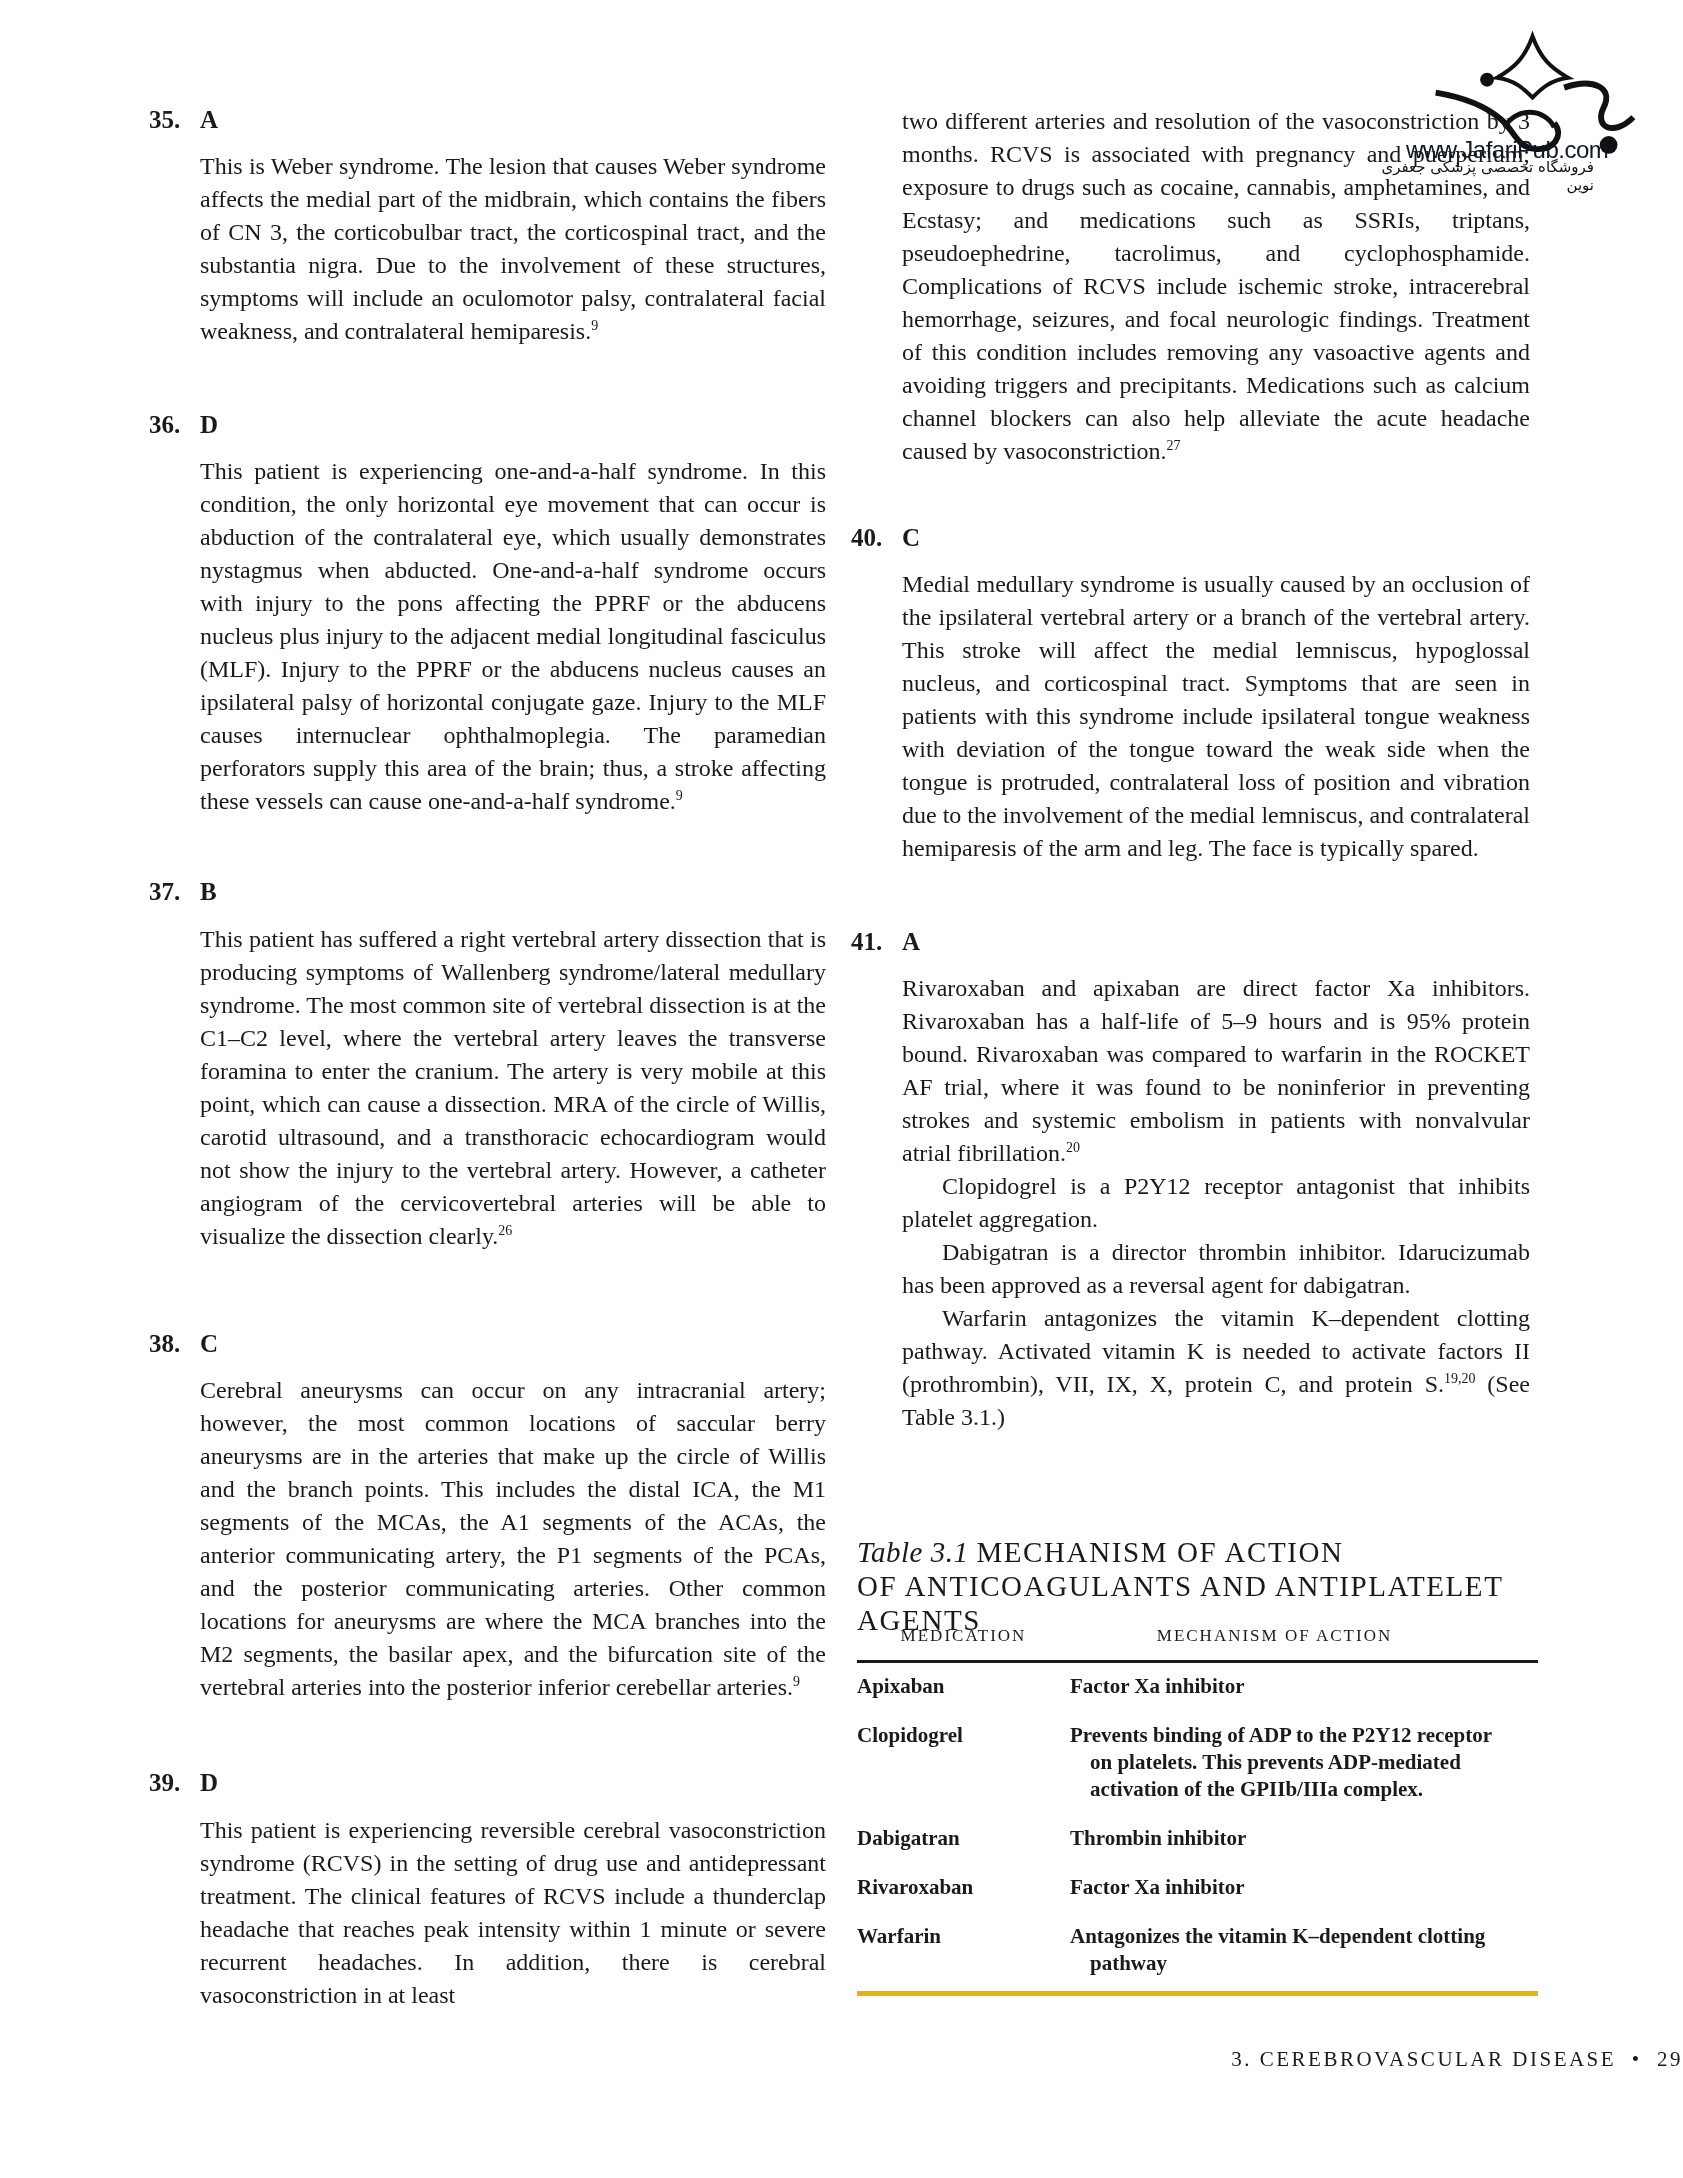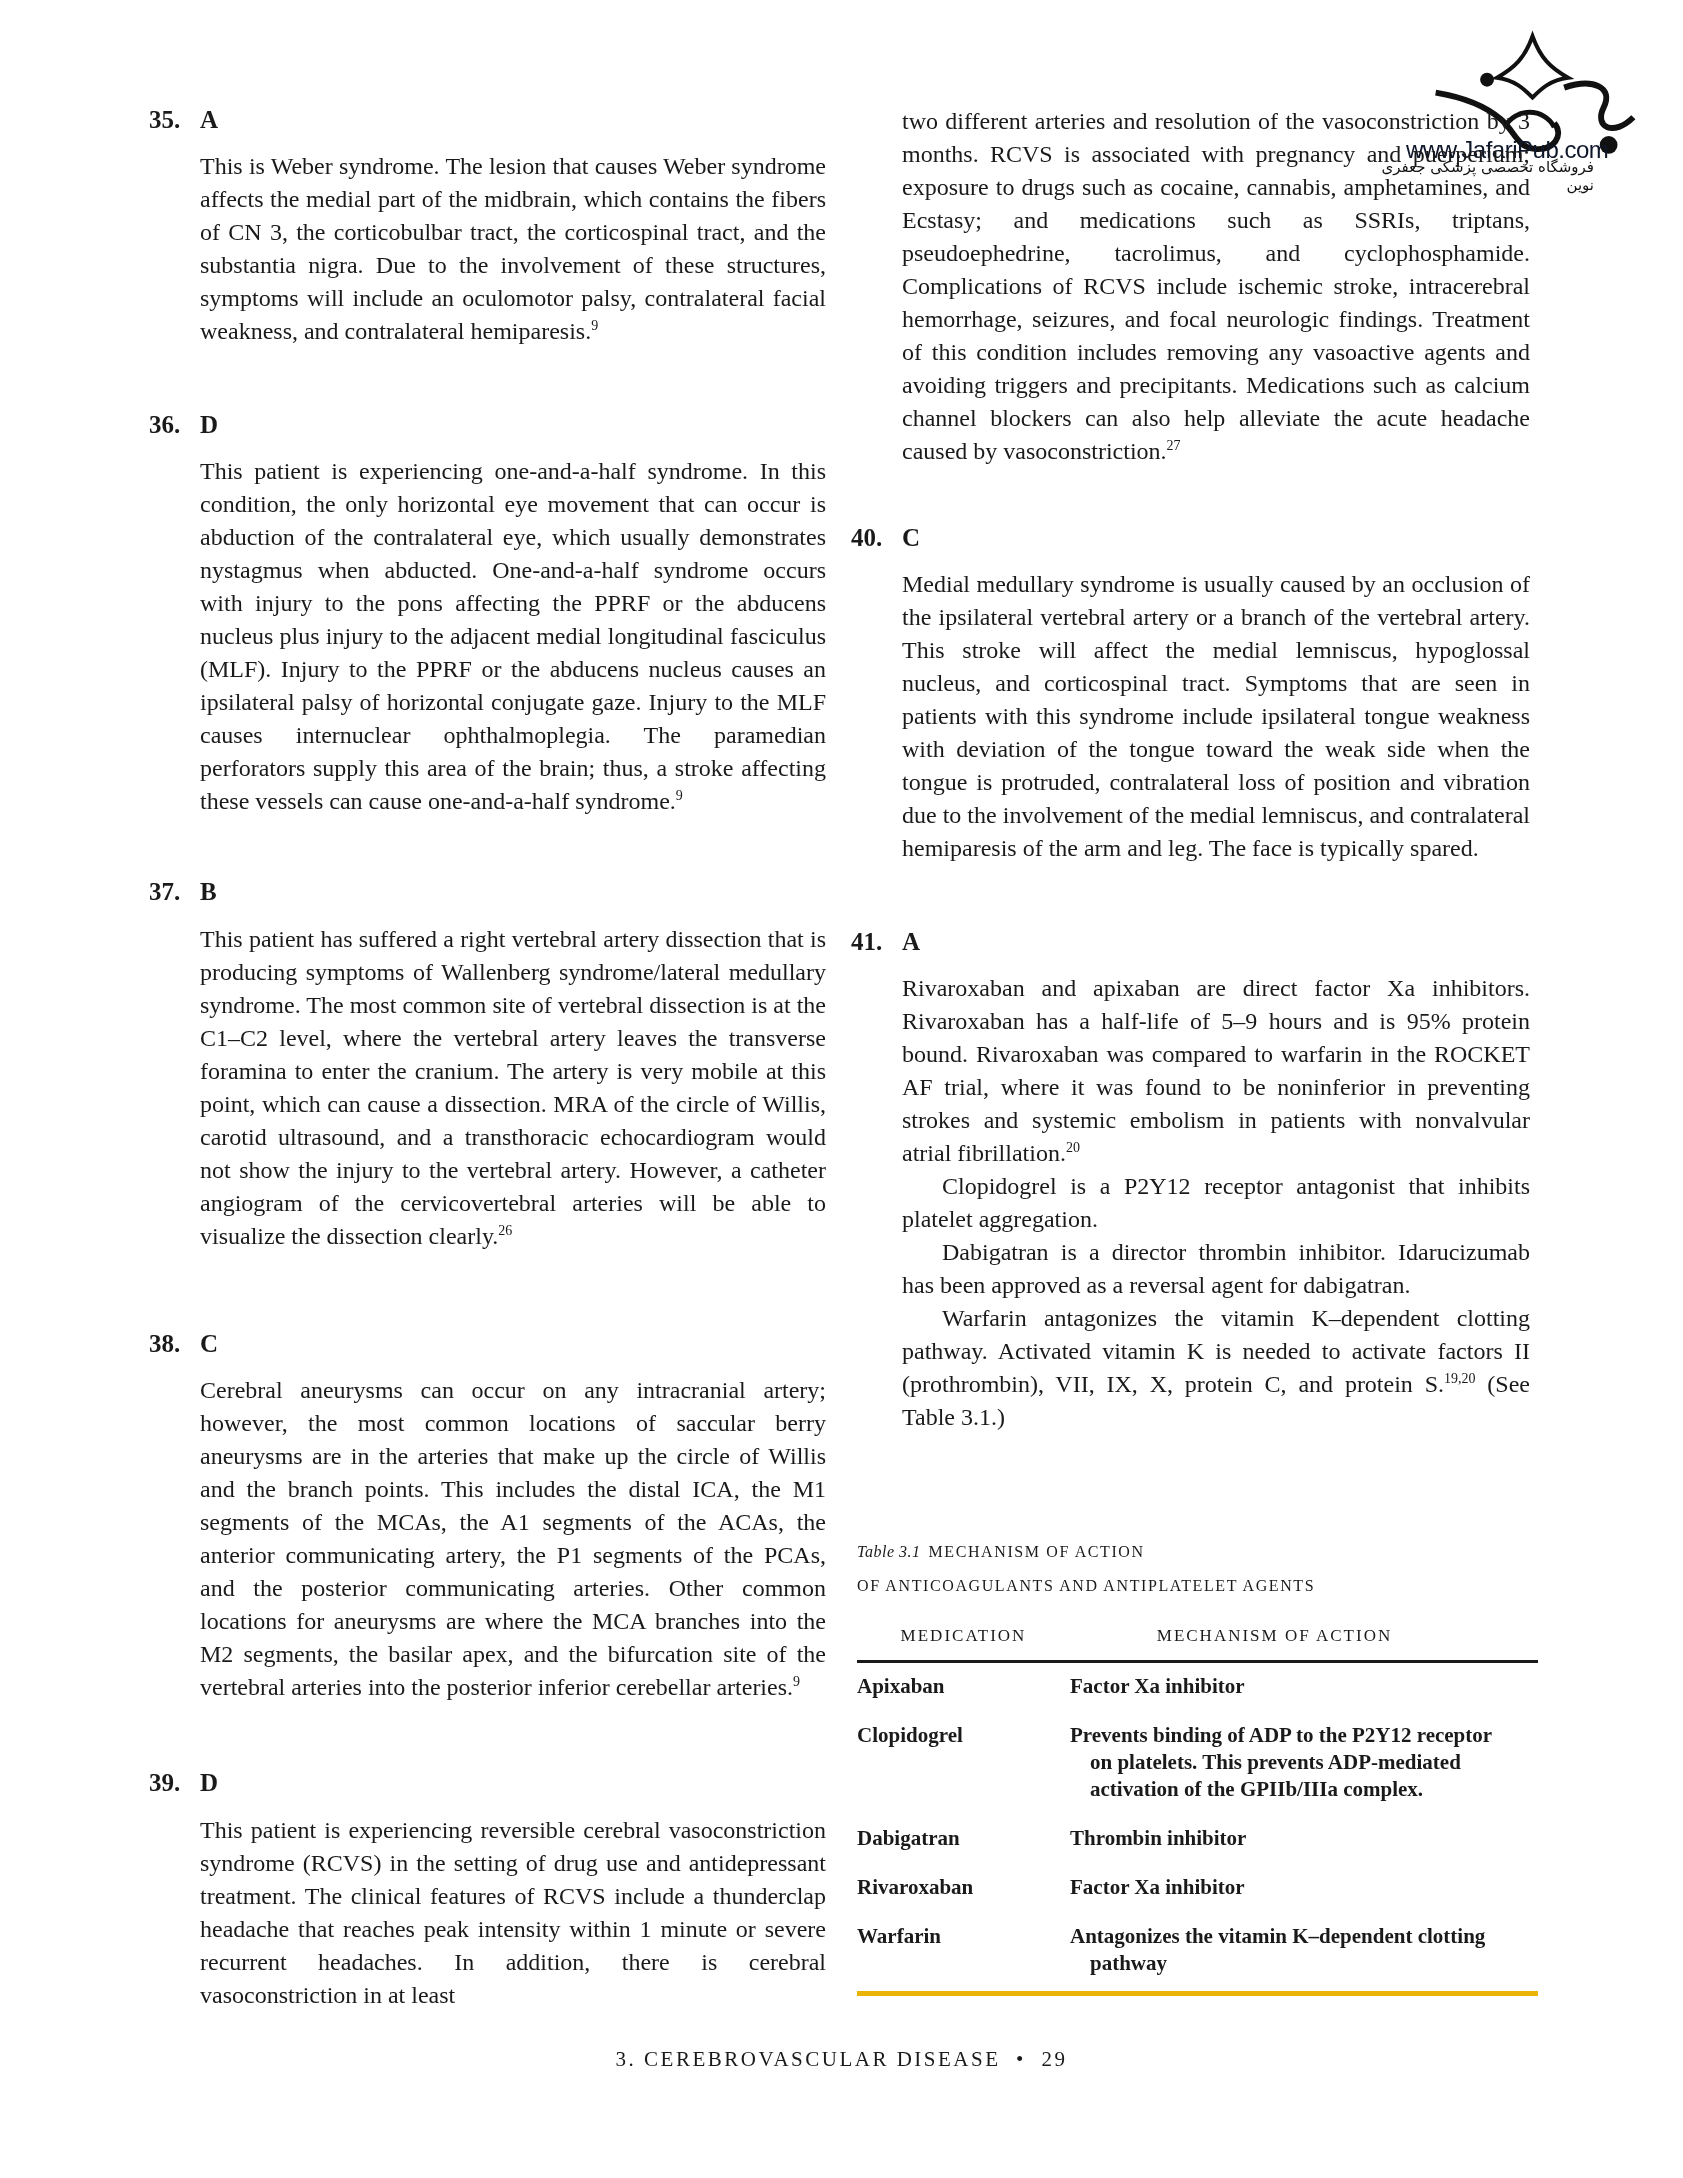--- a/index.html
+++ b/index.html
@@ -14,31 +14,31 @@
             hyphens: manual; }
   .q-body p { margin: 0; }
   .q-body p.indent { text-indent: 40px; }
   sup { font-size: 14px; line-height: 0; vertical-align: super; }
   .watermark { position: absolute; left: 1406px; top: 28px; width: 257px; height: 139px; }
   .wm-url { position: absolute; left: 1406px; top: 136px; font-family: "Liberation Sans", sans-serif;
             font-size: 24px; color: #0f172a; letter-spacing: -0.5px; }
   .wm-fa { position: absolute; left: 1366px; top: 158px; font-family: "DejaVu Sans", sans-serif;
            font-size: 15px; color: #111; direction: rtl; width: 228px; }
   .table-caption { position: absolute; left: 857px; top: 1535px; width: 683px;
-                   font-size: 16px; line-height: 34px; letter-spacing: 1.6px; }
+                   font-size: 29px; line-height: 34px; letter-spacing: 1.6px; }
   .table-caption .lbl { font-style: italic; letter-spacing: 0.5px; margin-right: 8px; }
   .tbl { position: absolute; left: 857px; top: 1614px; width: 681px; border-collapse: collapse; }
   .tbl th { font-weight: normal; font-size: 17px; letter-spacing: 2px; text-align: center;
             padding: 12px 0 14px 0; border-bottom: 3px solid #1a1a1a; }
   .tbl th.mech { text-align: center; padding-right: 59px; }
   .tbl td { font-size: 21px; font-weight: bold; vertical-align: top; padding: 10px 0 12px 0; line-height: 27px; }
   .tbl td.med { width: 213px; }
   .tbl td.desc .cont { display: block; padding-left: 20px; }
   .tbl tr.last td { border-bottom: 5px solid #eab308; padding-bottom: 14px; }
-  .footer { position: absolute; top: 2047px; left: 0; width: 1683px; text-align: center;
+  .footer { position: absolute; top: 2047px; left: 0; width: 1683px; text-align: right;
             font-size: 21px; letter-spacing: 2.5px; }
 </style>
 </head>
 <body>
 
 <svg class="watermark" viewBox="0 0 260 140">
   <path d="M128 8 C120 30 110 40 92 50 C110 52 120 62 128 70 C136 62 146 52 164 50 C146 40 136 30 128 8 Z" fill="none" stroke="#111" stroke-width="4"></path>
   <circle cx="82" cy="52" r="7" fill="#111"></circle>
   <path d="M30 65 C60 70 80 78 96 92 C110 104 112 120 130 122 C150 124 160 108 150 96" fill="none" stroke="#111" stroke-width="6"></path>
   <path d="M160 60 C190 50 210 60 200 80 C190 100 210 110 230 90" fill="none" stroke="#111" stroke-width="6"></path>

